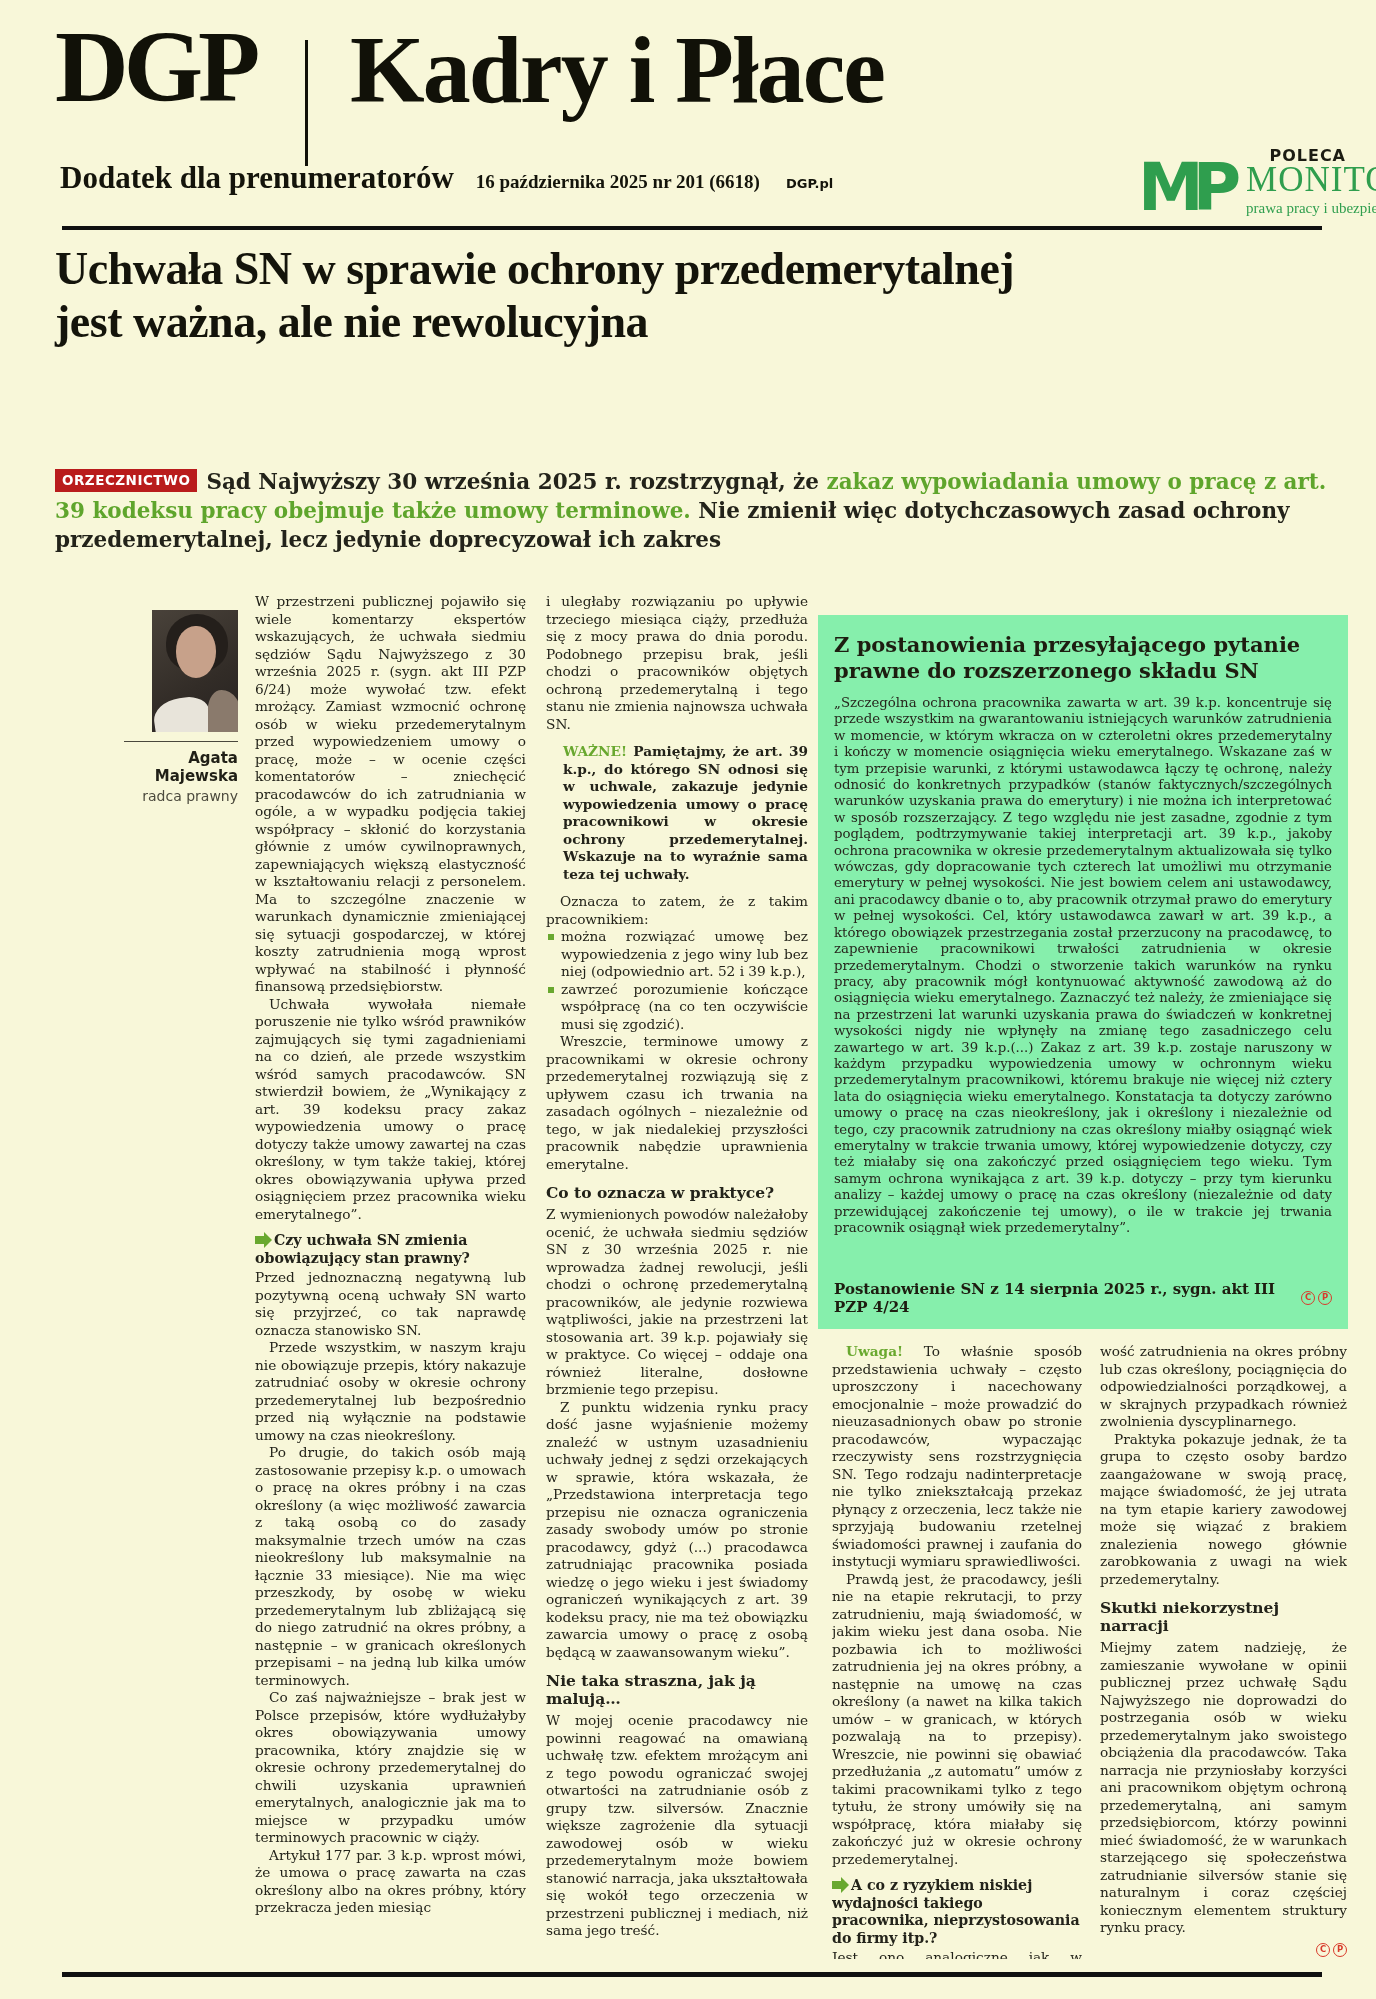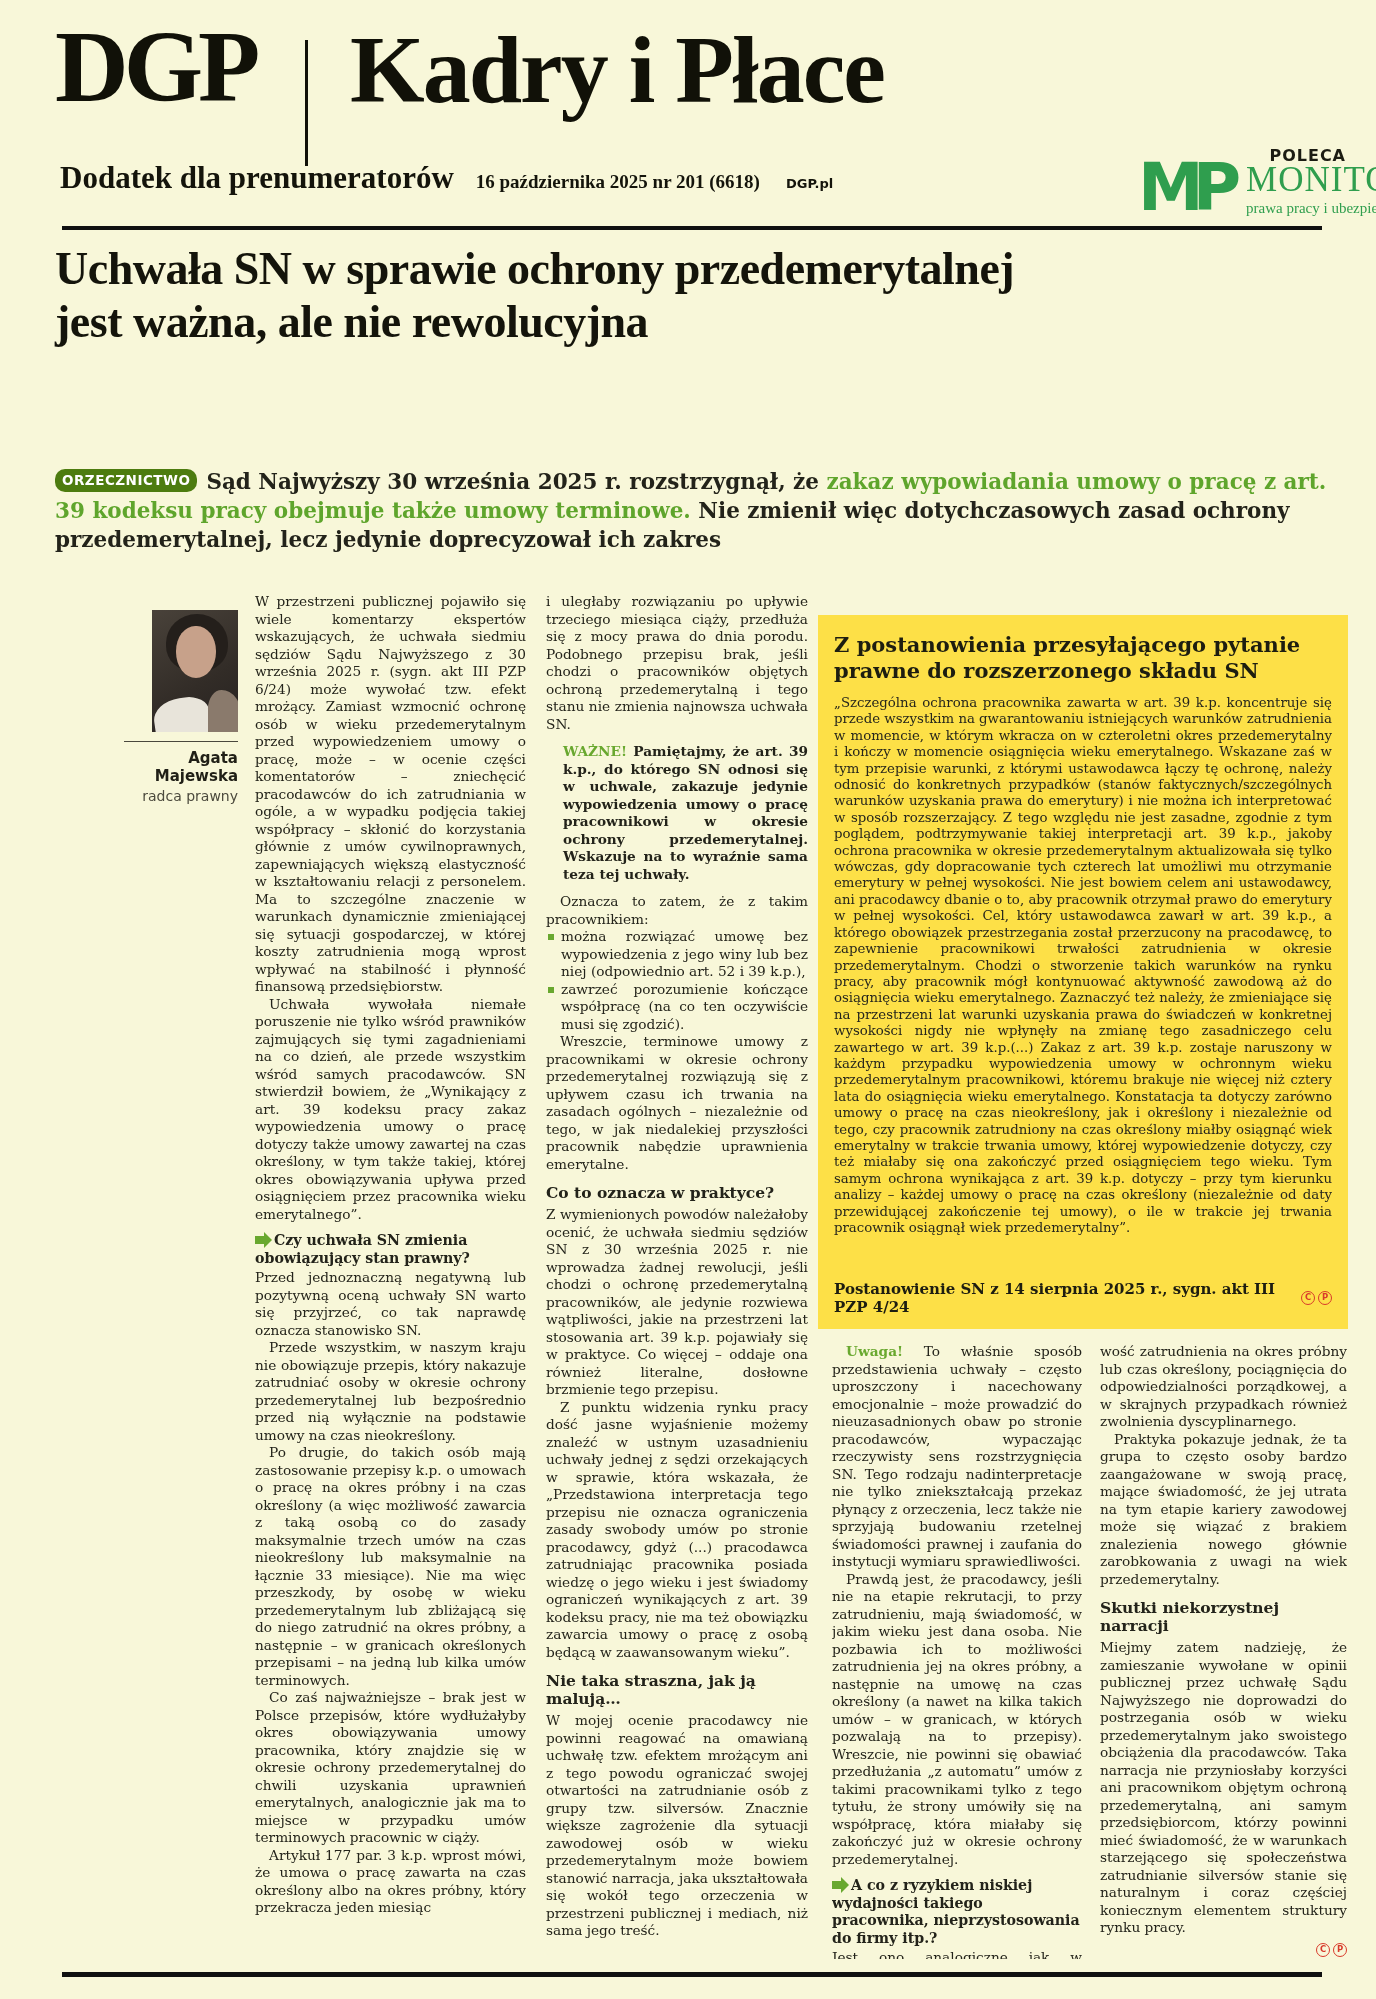--- a/index.html
+++ b/index.html
@@ -19,21 +19,21 @@
   .mp{font-family:"DejaVu Sans",sans-serif;font-weight:800;font-size:66px;line-height:0.85;letter-spacing:-11px;color:#2f9e4e;padding-right:12px;}
   .mon-text{margin-left:4px;padding-top:2px;}
   .mon-title{display:block;font-family:"Liberation Serif",serif;font-size:35px;line-height:1;letter-spacing:1px;color:#2f9e4e;}
   .mon-sub{display:block;font-family:"Liberation Serif",serif;font-size:15px;line-height:1;margin-top:4px;color:#2f9e4e;}
   .toprule{position:absolute;left:62px;top:226px;width:1260px;height:4px;background:#101010;}
   .bottomrule{position:absolute;left:62px;top:1972px;width:1260px;height:5px;background:#101010;}
 
   
   .headline{position:absolute;left:55px;top:242px;width:1290px;font-family:"Liberation Serif",serif;font-weight:600;font-size:46px;line-height:53px;color:#14140b;letter-spacing:-0.5px;}
   .lede{position:absolute;left:55px;top:467px;width:1288px;font-family:"DejaVu Serif",serif;font-weight:600;font-size:21.5px;line-height:29px;color:#23231a;}
-  .badge{display:inline-block;background:#4d7c0f;color:#ffffff;font-family:"DejaVu Sans",sans-serif;font-weight:700;font-size:13.5px;line-height:1;padding:5px 7px 4px;vertical-align:4px;margin-right:9px;letter-spacing:0.5px;border-radius:10px;}
+  .badge{display:inline-block;background:#b91c1c;color:#ffffff;font-family:"DejaVu Sans",sans-serif;font-weight:700;font-size:13.5px;line-height:1;padding:5px 7px 4px;vertical-align:4px;margin-right:9px;letter-spacing:0.5px;}
   .green-strong{color:#5fa52c;}
 
   
   .author{position:absolute;left:120px;top:610px;width:118px;}
   .photo{position:relative;width:86px;height:122px;margin-left:auto;background:linear-gradient(150deg,#49423a 0%,#322c27 60%,#262220 100%);overflow:hidden;}
   .photo .hair{position:absolute;left:14px;top:4px;width:62px;height:58px;background:#241f1b;border-radius:50% 50% 45% 45%;}
   .photo .face{position:absolute;left:24px;top:16px;width:40px;height:52px;background:#c9a globe;background:#c7a18a;border-radius:48% 48% 50% 50%;}
   .photo .shirt{position:absolute;left:2px;bottom:-6px;width:56px;height:40px;background:#e8e4da;border-radius:50% 40% 0 0;transform:rotate(-8deg);}
   .photo .arm{position:absolute;right:-4px;bottom:-4px;width:34px;height:46px;background:#8a7a6c;border-radius:40% 60% 0 0;}
   .caption-rule{width:114px;margin:9px 0 0 auto;border-top:1px solid #4a483d;}
@@ -53,21 +53,21 @@
   .arrow{position:relative;display:inline-block;width:9px;height:8px;background:#69a82f;margin-right:10px;vertical-align:1px;}
   .arrow::after{content:"";position:absolute;left:9px;top:-4px;border-left:8px solid #69a82f;border-top:8px solid transparent;border-bottom:8px solid transparent;}
   .shead{font-weight:700;font-size:15.5px;line-height:18px;text-align:left;text-indent:0 !important;margin:11px 0 4px !important;}
   .wazne{font-weight:700;padding-left:17px;margin:10px 0 !important;text-indent:0 !important;}
   .lead-green{color:#69a82f;font-weight:700;}
   ul.bullets{margin:0;padding:0;list-style:none;}
   ul.bullets li{position:relative;padding-left:15px;}
   ul.bullets li::before{content:"";position:absolute;left:2px;top:6px;width:6px;height:6px;background:#69a82f;}
 
   
-  .qbox{position:absolute;left:818px;top:615px;width:530px;height:714px;background:#fde047;box-sizing:border-box;padding:17px 16px 14px;}
+  .qbox{position:absolute;left:818px;top:615px;width:530px;height:714px;background:#86efac;box-sizing:border-box;padding:17px 16px 14px;}
   .qbox-title{margin:0 0 11px;font-weight:700;font-size:21px;line-height:26px;color:#1d1d10;font-family:"DejaVu Serif",serif;}
   .qbox-body{margin:0;font-size:13.3px;line-height:16.4px;text-align:justify;color:#26261c;max-height:580px;overflow:hidden;}
   .qbox-source{position:absolute;left:16px;right:16px;bottom:13px;display:flex;justify-content:space-between;align-items:center;font-weight:700;font-size:15px;color:#1d1d10;}
 
   
   .cp{display:inline-flex;gap:3px;align-items:center;}
   .cicon{display:inline-block;width:14px;height:14px;box-sizing:border-box;border:1.6px solid #d93a2b;border-radius:50%;color:#d93a2b;font-family:"DejaVu Sans",sans-serif;font-weight:700;font-size:8.5px;line-height:11px;text-align:center;}
   .cp-row{text-align:right;margin-top:2px;}
 </style>
 </head>

